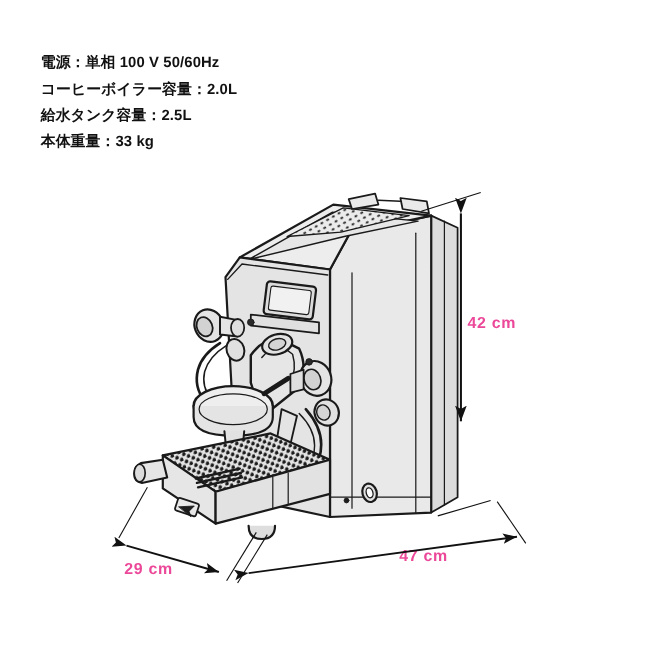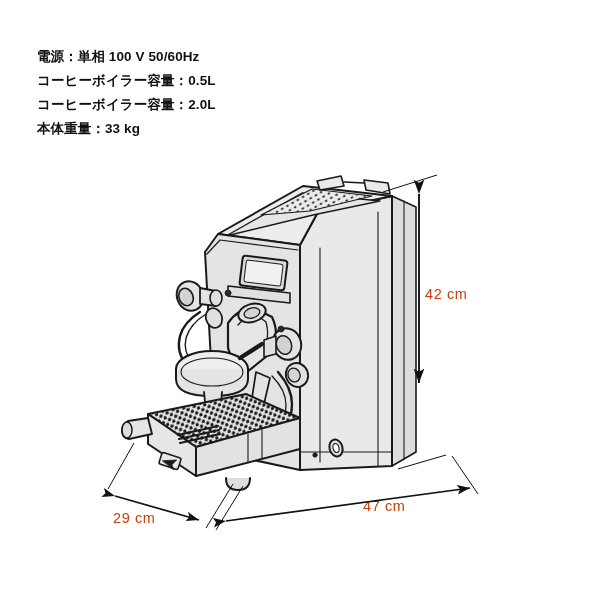--- a/index.html
+++ b/index.html
@@ -31,22 +31,22 @@
     font-weight: bold;
     color: #111111;
     line-height: 24px;
     white-space: nowrap;
     letter-spacing: 0.1px;
   }
   
   .dim-label {
     position: absolute;
     font-size: 14.5px;
-    font-weight: normal;
-    color: #c2410c;
+    font-weight: bold;
+    color: #ec4899;
     letter-spacing: 0.6px;
     white-space: nowrap;
   }
   #dim-height-label { left: 425px; top: 286px; }
   #dim-width-label  { left: 113px; top: 510px; }
   #dim-depth-label  { left: 363px; top: 498px; }
 
   #artwork {
     position: absolute;
     left: 0;
@@ -56,22 +56,22 @@
     pointer-events: none;
   }
 </style>
 </head>
 <body>
 
 <div id="page">
 
   <ul id="spec-list">
     <li>電源：単相 100 V  50/60Hz</li>
-    <li>コーヒーボイラー容量：0.5L</li>
     <li>コーヒーボイラー容量：2.0L</li>
+    <li>給水タンク容量：2.5L</li>
     <li>本体重量：33 kg</li>
   </ul>
 
   <div class="dim-label" id="dim-height-label">42 cm</div>
   <div class="dim-label" id="dim-width-label">29 cm</div>
   <div class="dim-label" id="dim-depth-label">47 cm</div>
 
   <svg id="artwork" viewBox="0 0 600 600" xmlns="http://www.w3.org/2000/svg">
     <defs>
 

